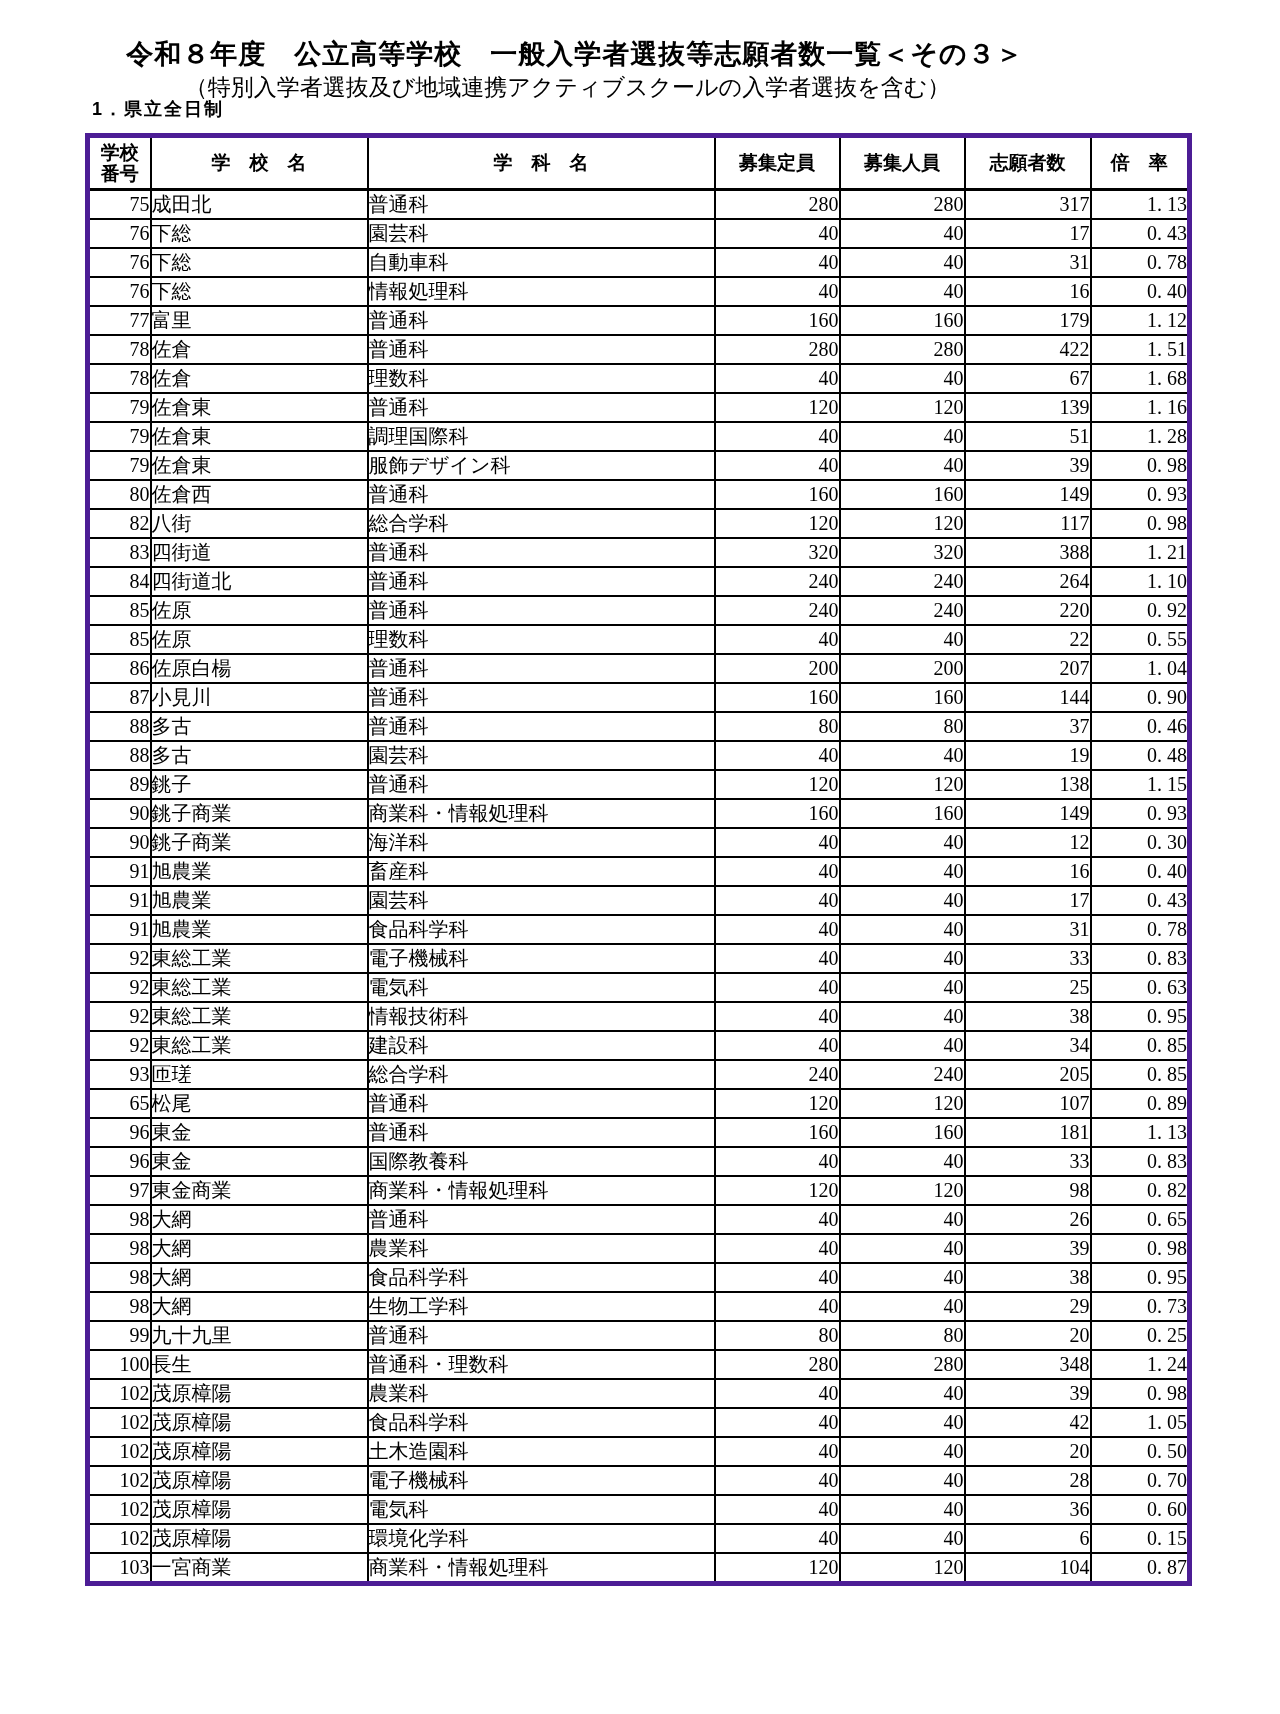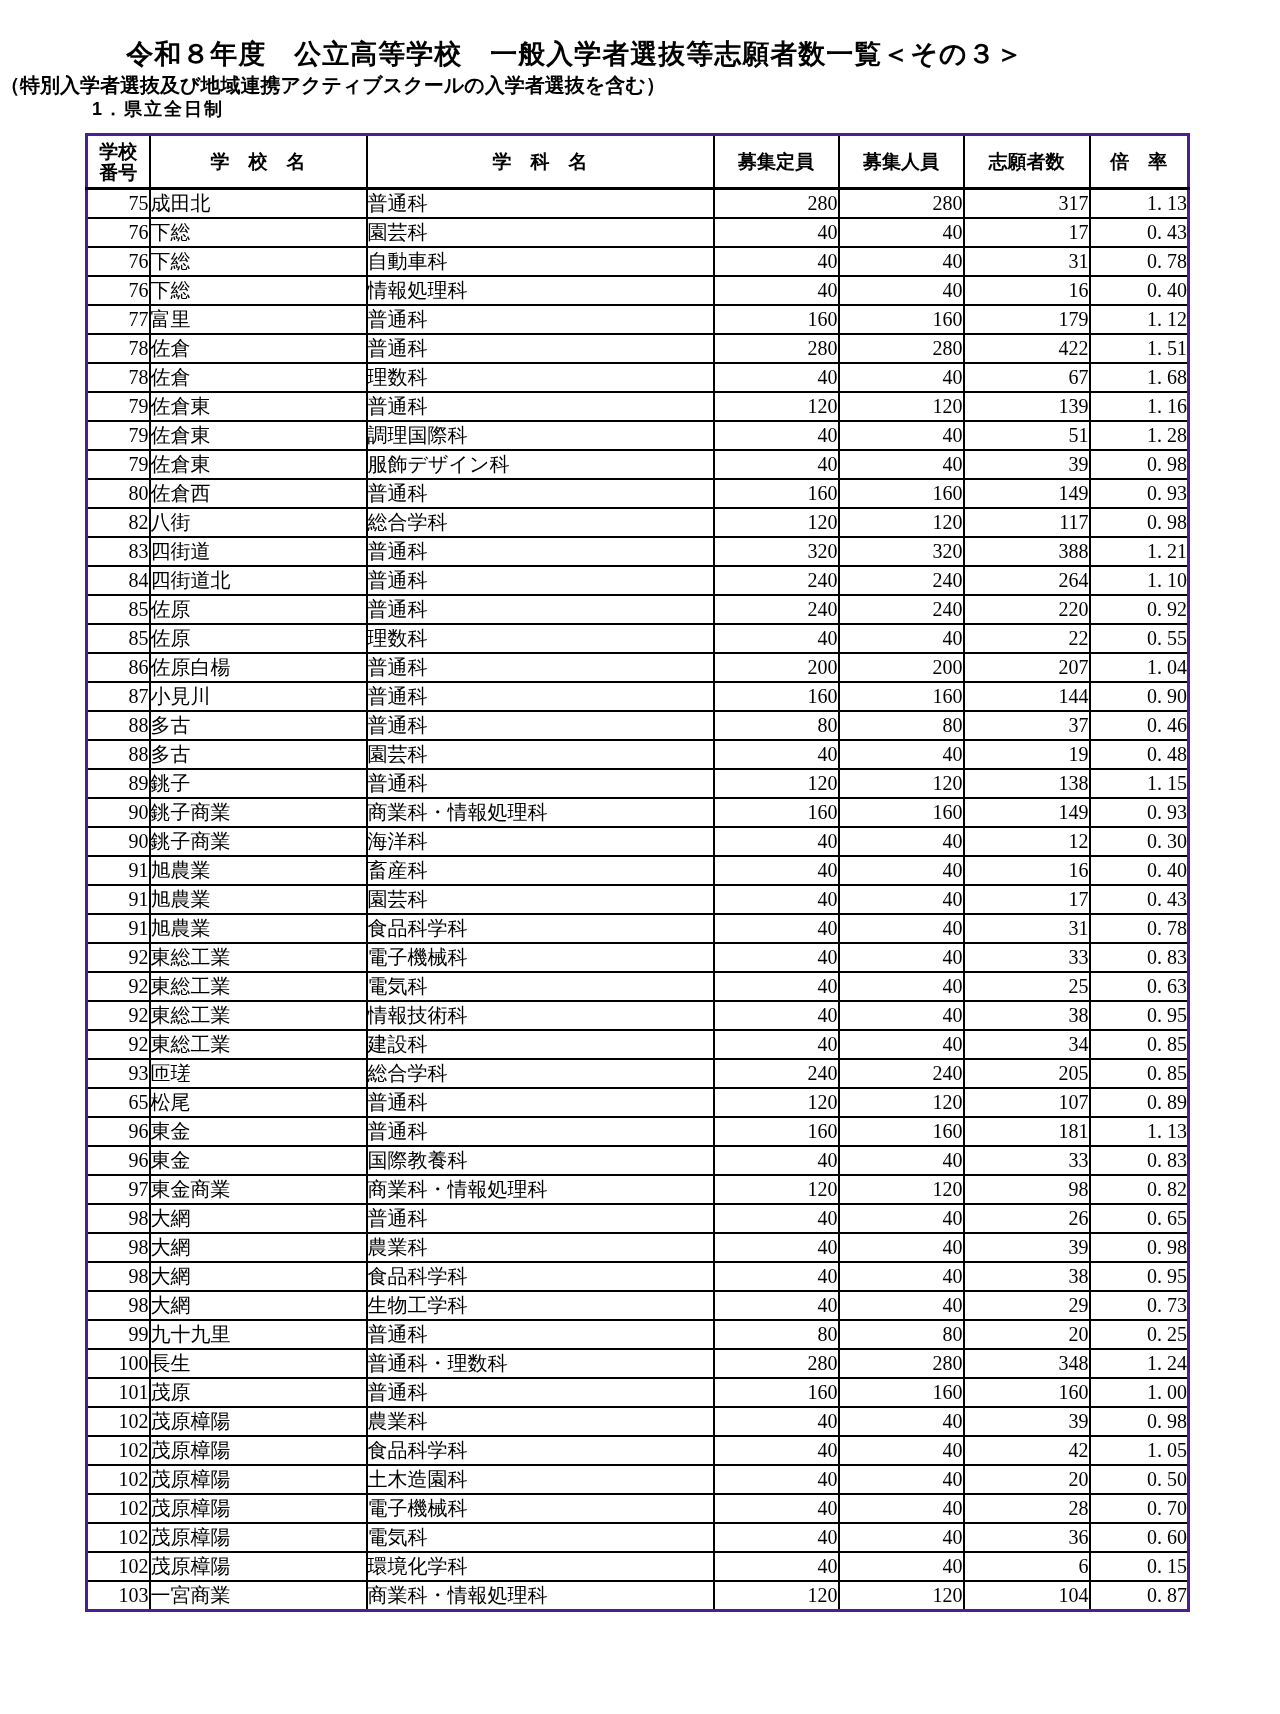--- a/index.html
+++ b/index.html
@@ -24,41 +24,42 @@
     font-size: 27px;
     font-weight: bold;
     letter-spacing: 1px;
     white-space: nowrap;
   }
   .doc-subtitle {
     position: absolute;
     top: 72px;
     left: 0;
     width: 1135px;
-    font-size: 20px;
-    font-weight: bold;
+    text-align: center;
+    font-size: 23px;
+    font-weight: normal;
     white-space: nowrap;
   }
   .section-label {
     position: absolute;
     top: 97px;
     left: 92px;
     font-size: 18px;
     font-weight: bold;
     letter-spacing: 2px;
     white-space: nowrap;
   }
   table.applicants {
     position: absolute;
     top: 133px;
     left: 85px;
     width: 1102px;
     border-collapse: collapse;
     table-layout: fixed;
-    border: 3px solid #4c1d95;
+    border: 5px solid #4c1d95;
   }
   table.applicants th,
   table.applicants td {
     border: 2px solid #000;
     padding: 0;
     overflow: hidden;
     white-space: nowrap;
   }
   table.applicants thead tr {
     height: 54px;
@@ -484,29 +485,20 @@
       <tr>
         <td class="c-num">100</td>
         <td class="c-name">長生</td>
         <td class="c-dept">普通科・理数科</td>
         <td class="c-cap">280</td>
         <td class="c-rec">280</td>
         <td class="c-app">348</td>
         <td class="c-ratio">1. 24</td>
       </tr>
       <tr>
-        <td class="c-num">101</td>
-        <td class="c-name">茂原</td>
-        <td class="c-dept">普通科</td>
-        <td class="c-cap">160</td>
-        <td class="c-rec">160</td>
-        <td class="c-app">160</td>
-        <td class="c-ratio">1. 00</td>
-      </tr>
-      <tr>
         <td class="c-num">102</td>
         <td class="c-name">茂原樟陽</td>
         <td class="c-dept">農業科</td>
         <td class="c-cap">40</td>
         <td class="c-rec">40</td>
         <td class="c-app">39</td>
         <td class="c-ratio">0. 98</td>
       </tr>
       <tr>
         <td class="c-num">102</td>

